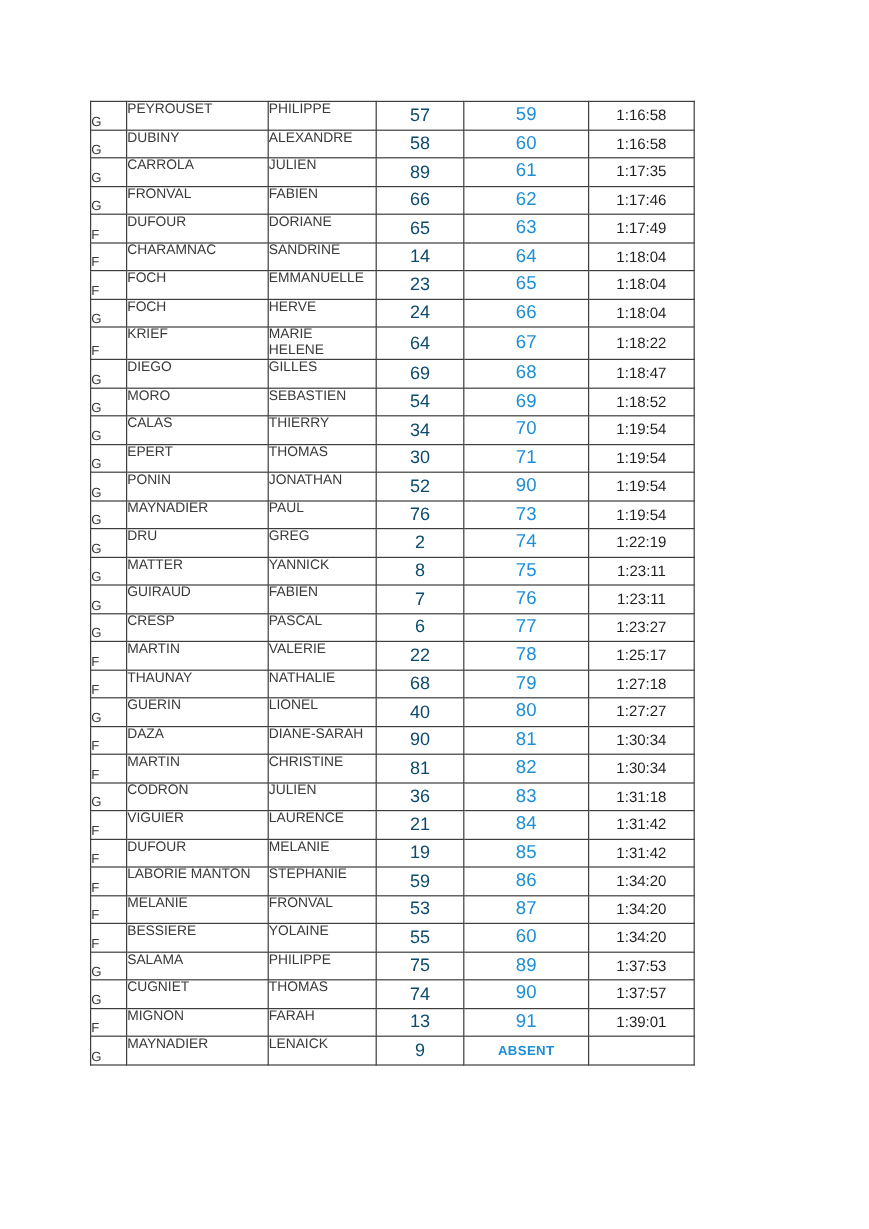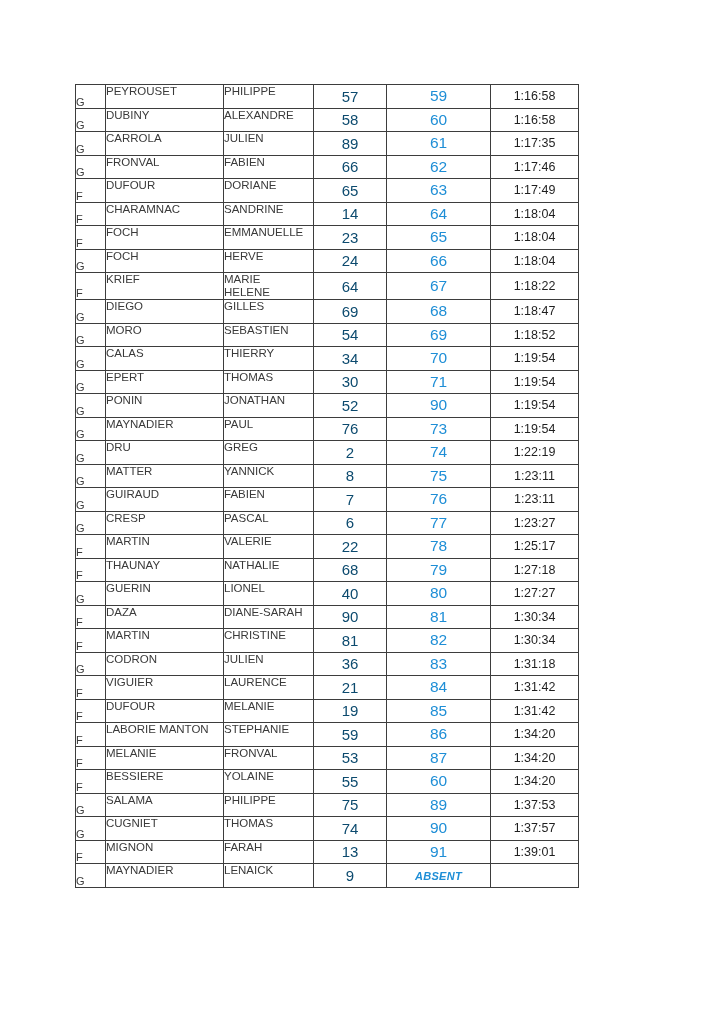--- a/index.html
+++ b/index.html
@@ -54,21 +54,20 @@
   td.rank {
     vertical-align: middle;
     text-align: center;
     font-size: 15.5px;
     color: var(--accent, #1e8ed6);
   }
   td.rank.absent span {
     font-size: 11px;
     font-weight: 700;
     letter-spacing: 0.3px;
-    font-style: italic;
   }
   td.time {
     vertical-align: middle;
     text-align: center;
     font-size: 12.5px;
     color: #1f1f1f;
   }
 </style>
 </head>
 <body style="background: rgb(255, 255, 255);">

